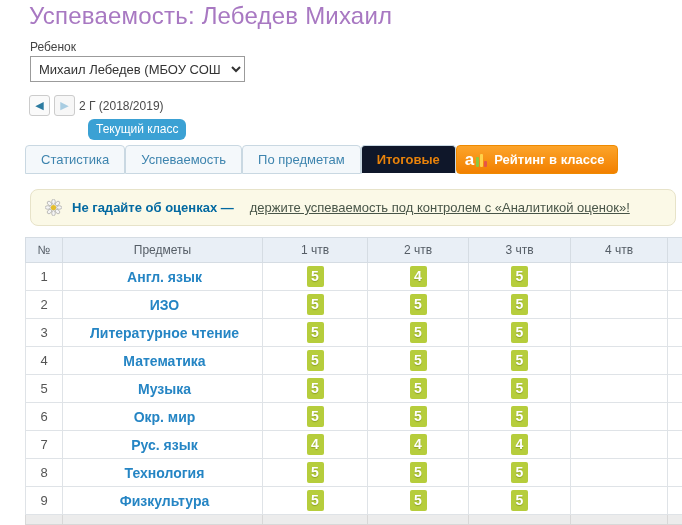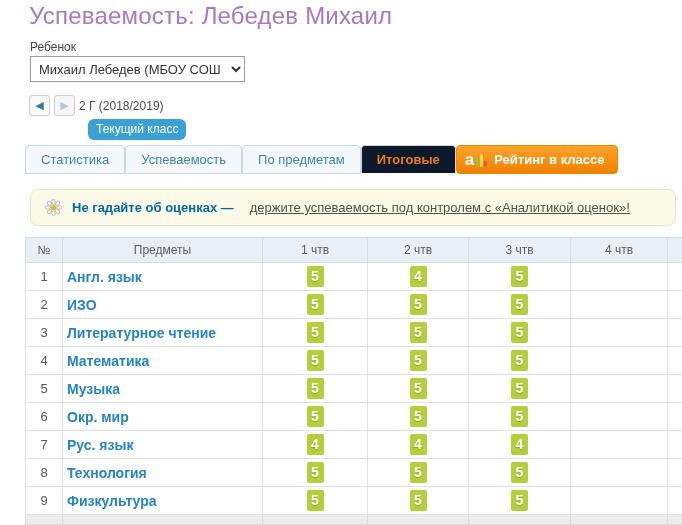--- a/index.html
+++ b/index.html
@@ -68,21 +68,21 @@
     border-collapse:collapse; table-layout:fixed; width:687px;
     font-size:13px;
   }
   .grades-table th, .grades-table td { border:1px solid #dfe3e7; }
   .grades-table { border:1px solid #c6ccd2; }
   .grades-table th {
     background:#e9eff6; border-color:#d5dce3; color:#555d66;
     font-size:12px; font-weight:400; height:25px; text-align:center;
   }
   .grades-table td { height:28px; background:#fff; text-align:center; color:#555; }
-  .grades-table td.subject-cell { text-align:left; padding-left:4px;margin-left:16px; }
+  .grades-table td.subject-cell { text-align:center; padding-left:4px;margin-left:16px; }
   .subject-link { color:#2585c4; font-weight:bold; font-size:14px; text-decoration:none; cursor:pointer; }
   .grade-badge {
     display:inline-block; width:17px; height:21px; line-height:21px;
     background:#b6cd3c; color:#fff; font-weight:bold; font-size:14px;
     border-radius:2px; text-shadow:0 1px 1px rgba(90,110,0,0.45);
   }
   .footer-row td { background:#ececec; height:10px; border-color:#d8d8d8; }
 </style>
 </head>
 <body>

